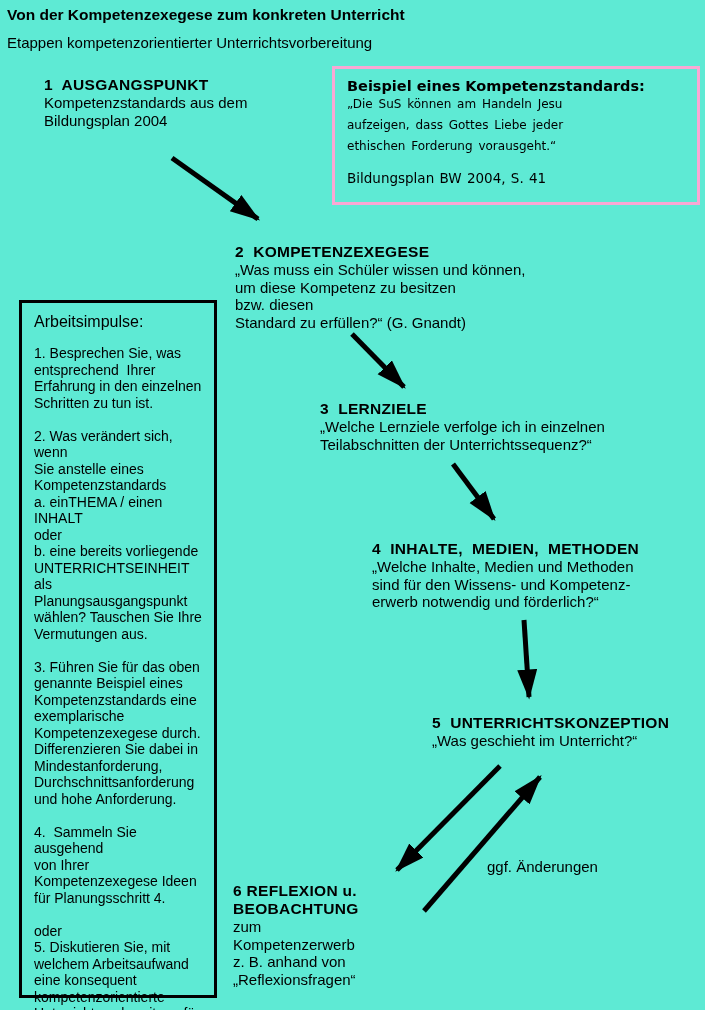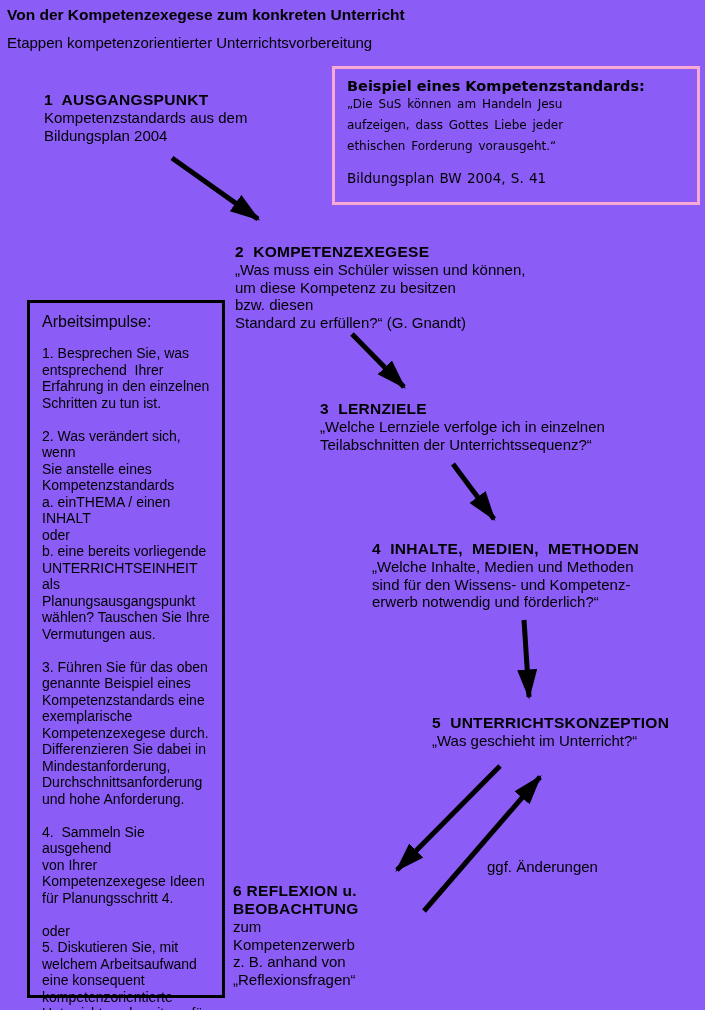--- a/index.html
+++ b/index.html
@@ -1,18 +1,18 @@
 <!DOCTYPE html>
 <html><head>
 <meta charset="utf-8">
 <style>
   html,body { margin:0; padding:0; background:#ffffff; }
   #page {
     position:relative; width:705px; height:1010px;
-    background:#8b5cf6; color:#000000; overflow:hidden;
+    background:#5eead4; color:#000000; overflow:hidden;
     font-family:"Liberation Sans", sans-serif;
     text-decoration:underline;
   }
   .abs { position:absolute; }
   .prewrap { white-space:pre-wrap; }
 
   #page-title   { left:7px; top:6px;  font-size:15.5px; font-weight:bold; }
   #page-subtitle{ left:7px; top:34px; font-size:15px; }
 
   
@@ -30,33 +30,33 @@
     font-size:12px; line-height:21px; word-spacing:2px;
     margin-top:0;
   }
   #example-box .box-source {
     font-family:"DejaVu Sans", sans-serif;
     font-size:13.5px; margin-top:13px; word-spacing:1px;
   }
 
   
   #impulse-box {
-    left:27px; top:300px; width:198px; height:698px;
+    left:19px; top:300px; width:198px; height:698px;
     border:3px solid #000; box-sizing:border-box;
     padding:10px 10px 8px 12px;
   }
   #impulse-box .box-title { font-size:16px; }
   #impulse-box .box-body  { font-size:14px; line-height:16.5px; margin-top:14px; }
 
   
   .step { position:absolute; }
   .step .heading { font-size:15.5px; font-weight:bold; letter-spacing:0.3px; line-height:18px; }
   .step .body    { font-size:15px; line-height:17.5px; }
 
-  #step-1 { left:44px;  top:91px;  width:240px; }
+  #step-1 { left:44px;  top:76px;  width:240px; }
   #step-2 { left:235px; top:243px; width:340px; }
   #step-3 { left:320px; top:400px; width:340px; }
   #step-4 { left:372px; top:540px; width:320px; }
   #step-5 { left:432px; top:714px; width:270px; }
   #step-6 { left:233px; top:882px; width:190px; }
 
   #changes-label { left:487px; top:858px; font-size:15px; }
 
   #arrow-layer { position:absolute; left:0; top:0; pointer-events:none; }
   #arrow-layer line { stroke:#000; stroke-width:5; }

